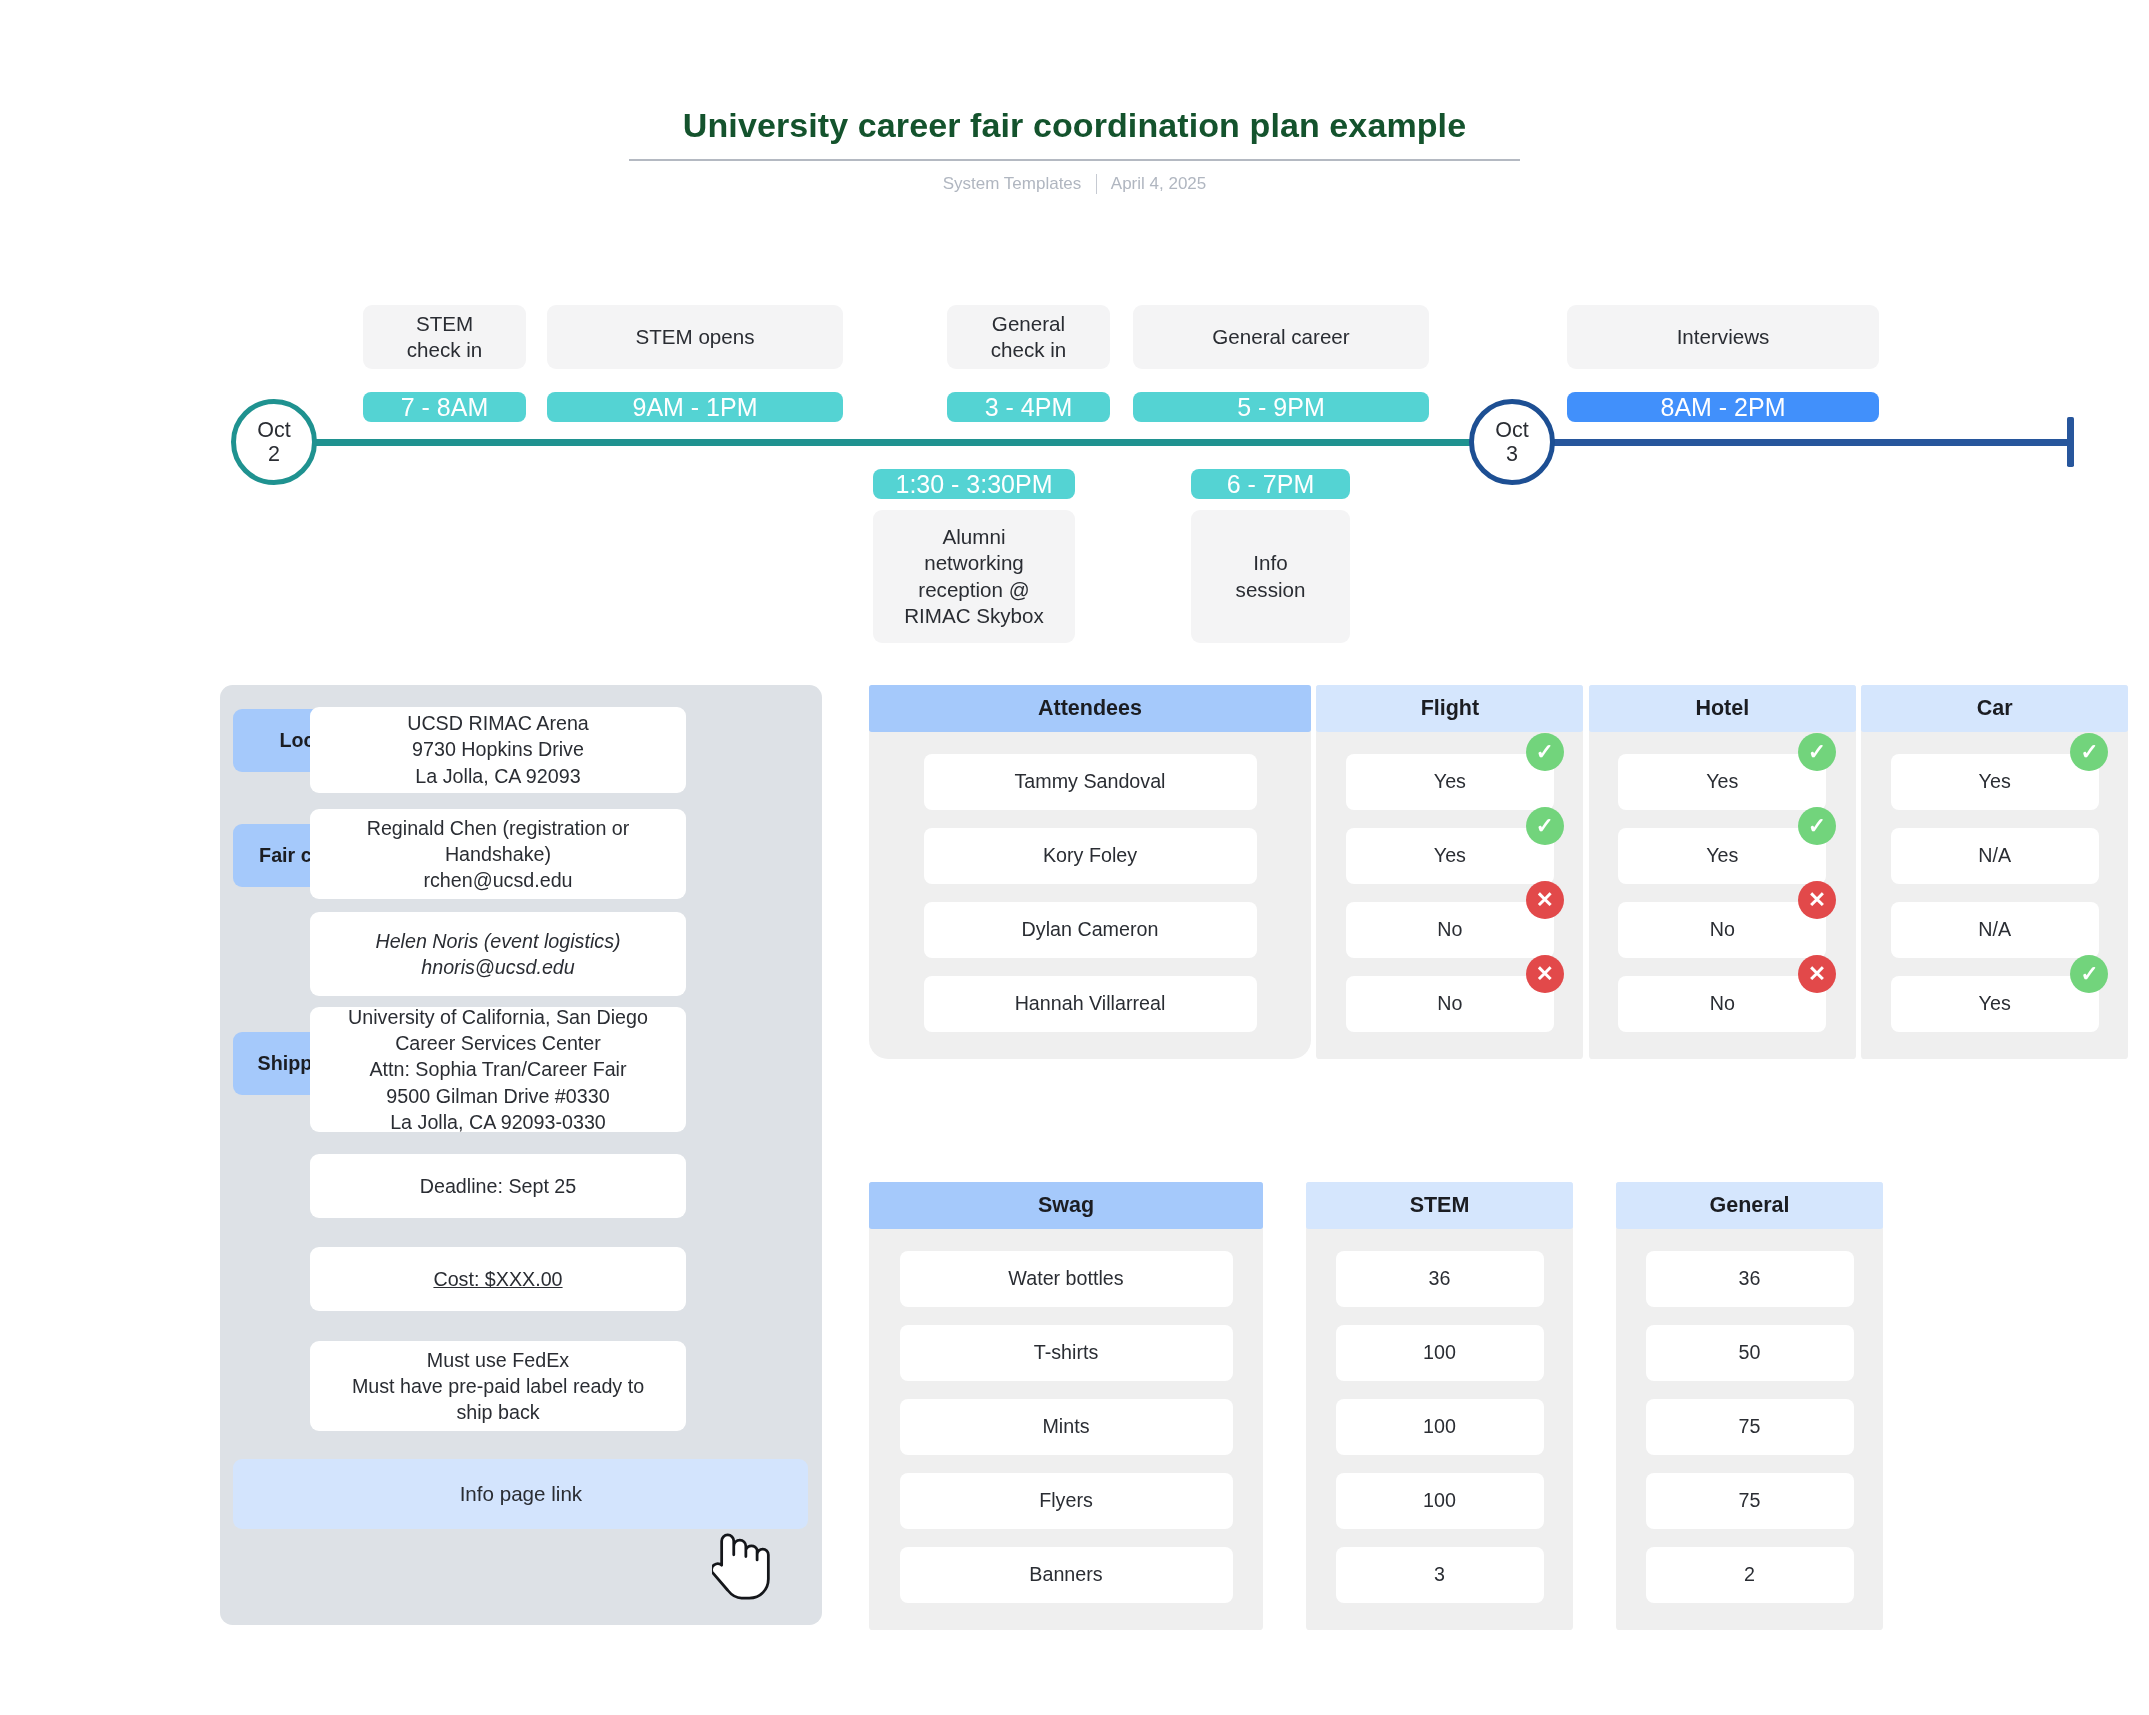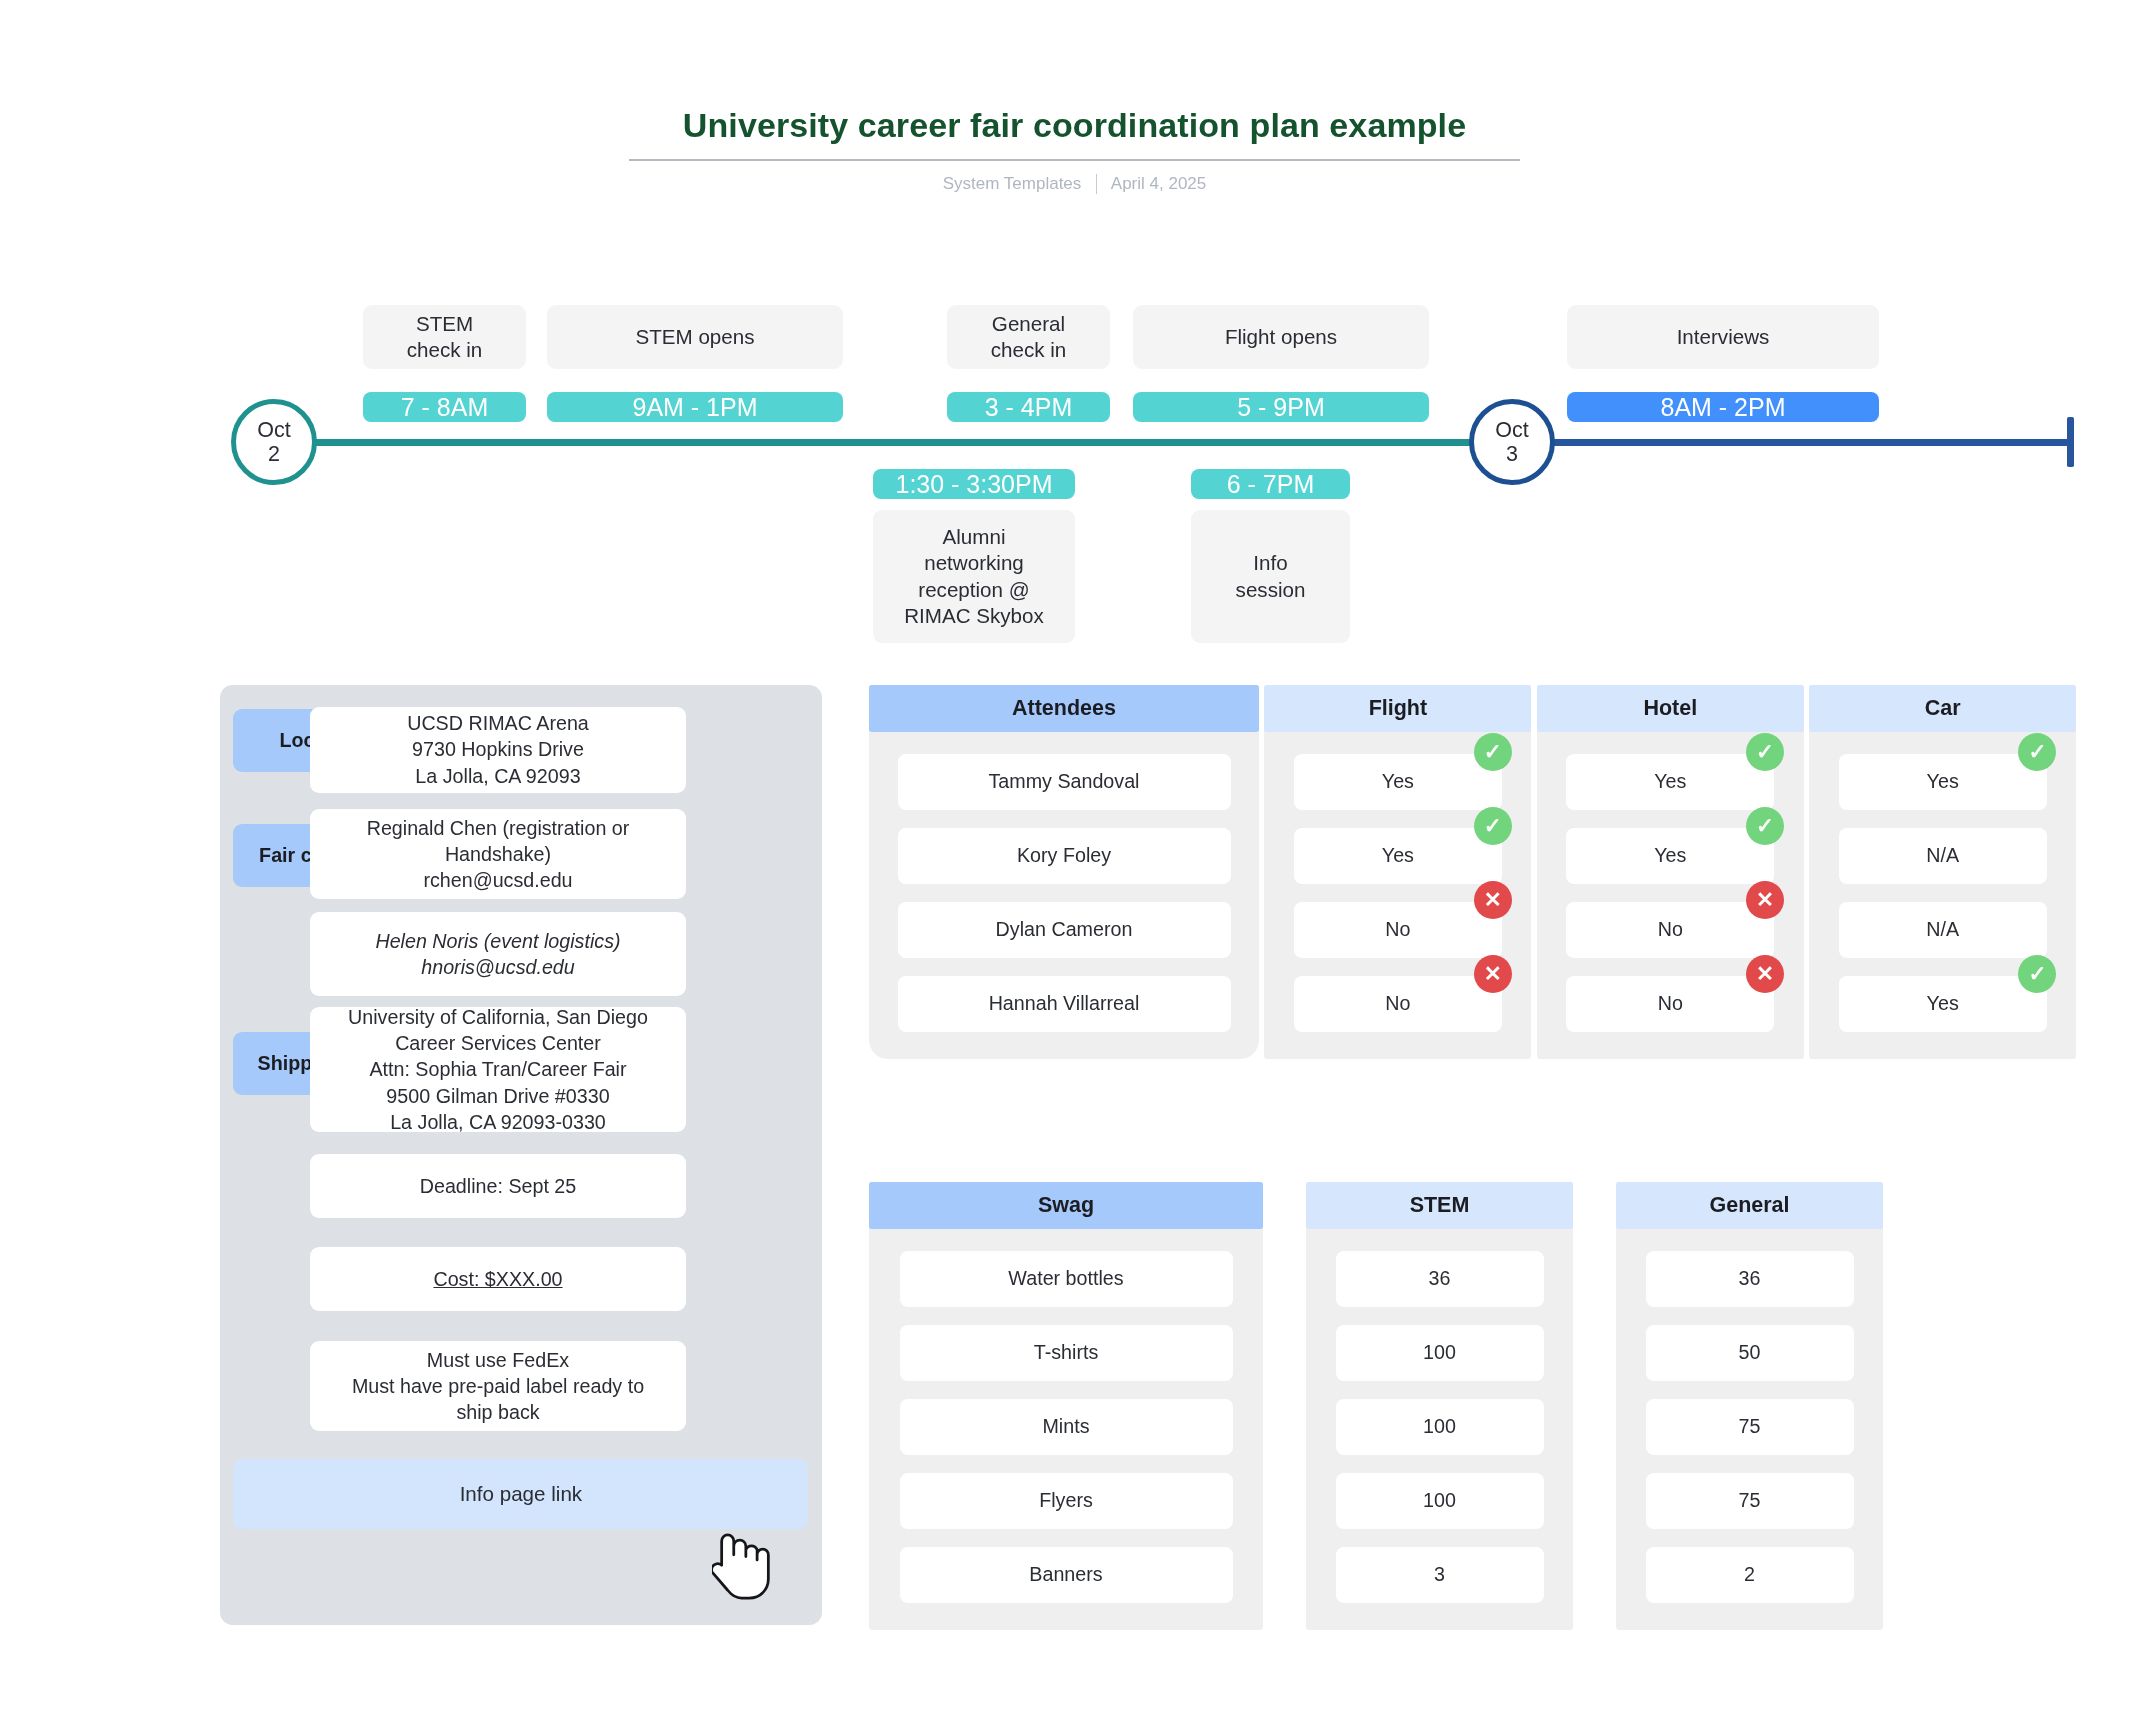--- a/index.html
+++ b/index.html
@@ -111,21 +111,21 @@
   .status-badge {
     position: absolute; width: 38px; height: 38px; border-radius: 50%;
     display: flex; align-items: center; justify-content: center;
     color: #ffffff; font-size: 21.5px; font-weight: bold;
     top: -20.6px;
   }
   .status-badge.ok { background: #72d47c; }
   .status-badge.no { background: #e2494a; }
 
   .tbl-attendees { left: 869px; top: 685px; }
-  .tbl-attendees .c0 { width: 390px; border-radius: 19px; }
+  .tbl-attendees .c0 { width: 442px; border-radius: 19px; }
   .tbl-attendees .c1, .tbl-attendees .c2, .tbl-attendees .c3 { width: 267px; }
   .tbl-attendees .c0 .tbl-cell { width: 333px; }
   .tbl-attendees .c1 .tbl-cell,
   .tbl-attendees .c2 .tbl-cell,
   .tbl-attendees .c3 .tbl-cell { width: 208px; }
   .tbl-attendees .status-badge { right: 19.7px; }
 
   .tbl-swag { left: 869px; top: 1182px; gap: 43px; }
   .tbl-swag .c0 { width: 394px; }
   .tbl-swag .c1, .tbl-swag .c2 { width: 267px; }
@@ -175,21 +175,21 @@
     </div>
 
     <div class="tl-card" style="left:947px; top:305px; width:163px; height:64px;">
       <span>General<br>check in</span>
     </div>
     <div class="tl-chip teal" style="left:947px; top:392px; width:163px;">
       <span>3 - 4PM</span>
     </div>
 
     <div class="tl-card" style="left:1133px; top:305px; width:296px; height:64px;">
-      <span>Flight opens</span>
+      <span>General career</span>
     </div>
     <div class="tl-chip teal" style="left:1133px; top:392px; width:296px;">
       <span>5 - 9PM</span>
     </div>
 
     <div class="tl-card" style="left:1567px; top:305px; width:312px; height:64px;">
       <span>Interviews</span>
     </div>
     <div class="tl-chip blue" style="left:1567px; top:392px; width:312px;">
       <span>8AM - 2PM</span>

